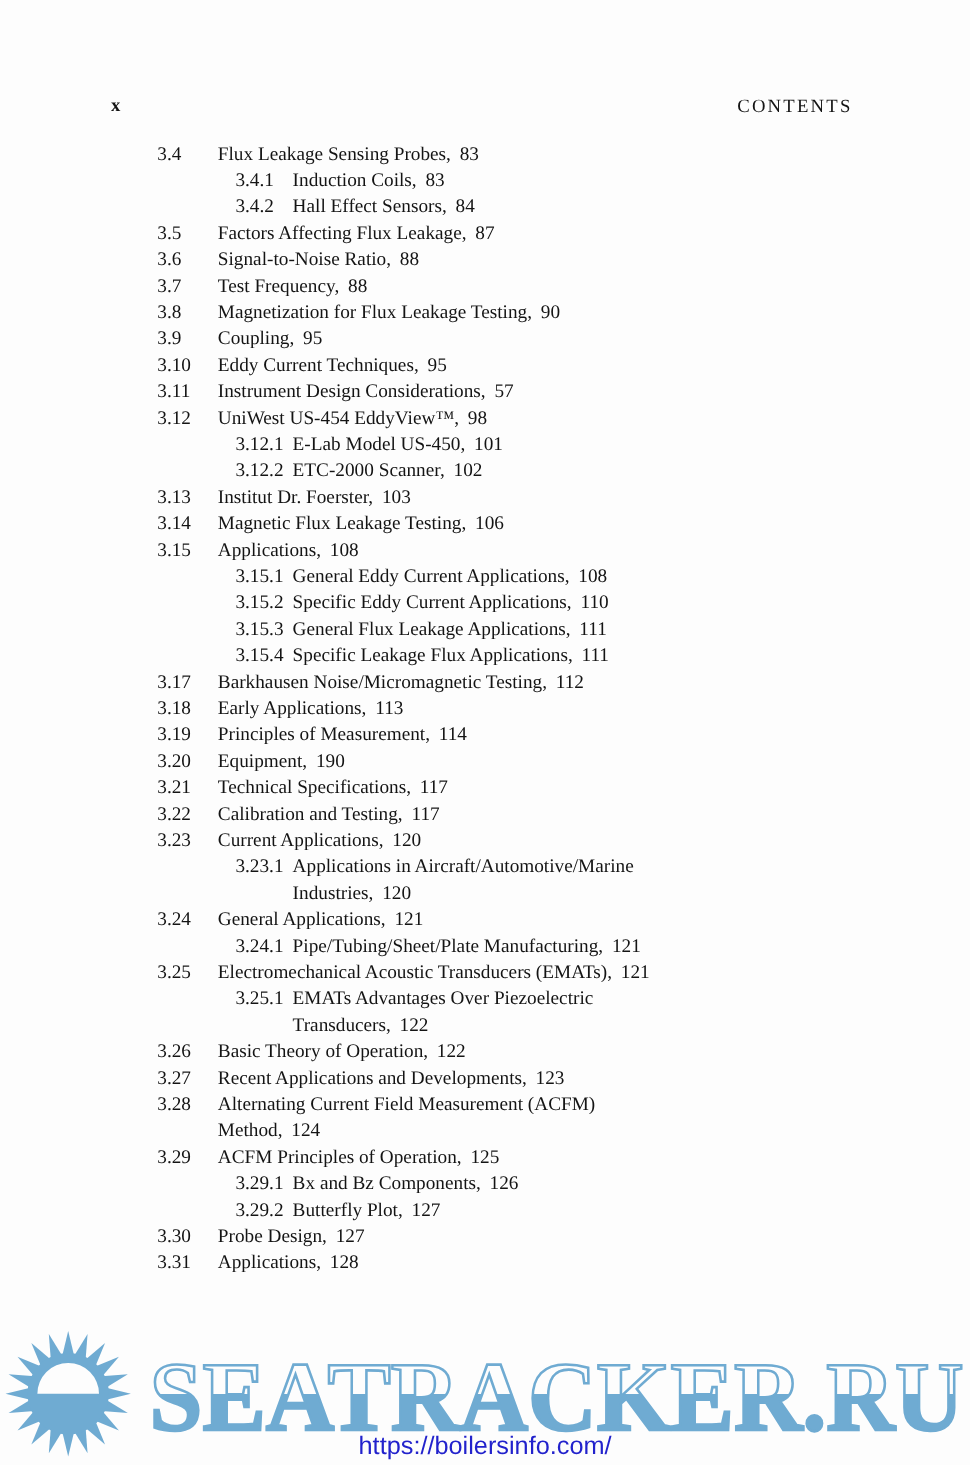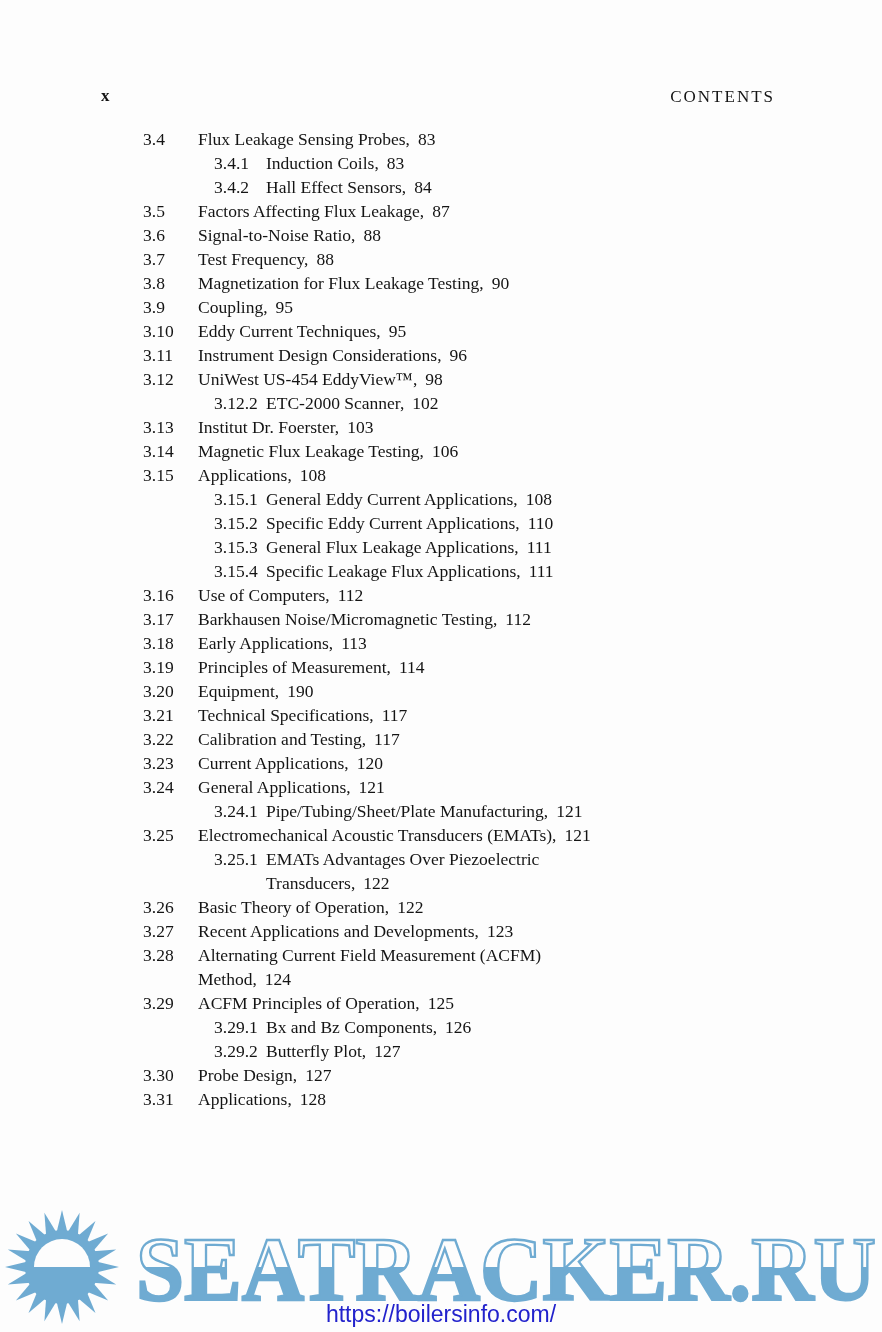--- a/index.html
+++ b/index.html
@@ -97,38 +97,40 @@
   <div class="toc">
       <div class="entry l1"><span class="num">3.4</span><span class="txt">Flux Leakage Sensing Probes,</span><span class="pg">83</span></div>
       <div class="entry l2"><span class="num">3.4.1</span><span class="txt">Induction Coils,</span><span class="pg">83</span></div>
       <div class="entry l2"><span class="num">3.4.2</span><span class="txt">Hall Effect Sensors,</span><span class="pg">84</span></div>
       <div class="entry l1"><span class="num">3.5</span><span class="txt">Factors Affecting Flux Leakage,</span><span class="pg">87</span></div>
       <div class="entry l1"><span class="num">3.6</span><span class="txt">Signal-to-Noise Ratio,</span><span class="pg">88</span></div>
       <div class="entry l1"><span class="num">3.7</span><span class="txt">Test Frequency,</span><span class="pg">88</span></div>
       <div class="entry l1"><span class="num">3.8</span><span class="txt">Magnetization for Flux Leakage Testing,</span><span class="pg">90</span></div>
       <div class="entry l1"><span class="num">3.9</span><span class="txt">Coupling,</span><span class="pg">95</span></div>
       <div class="entry l1"><span class="num">3.10</span><span class="txt">Eddy Current Techniques,</span><span class="pg">95</span></div>
-      <div class="entry l1"><span class="num">3.11</span><span class="txt">Instrument Design Considerations,</span><span class="pg">96</span></div>
+      <div class="entry l1"><span class="num">3.11</span><span class="txt">Instrument Design Considerations,</span><span class="pg">57</span></div>
       <div class="entry l1"><span class="num">3.12</span><span class="txt">UniWest US-454 EddyView™,</span><span class="pg">98</span></div>
+      <div class="entry l2"><span class="num">3.12.1</span><span class="txt">E-Lab Model US-450,</span><span class="pg">101</span></div>
       <div class="entry l2"><span class="num">3.12.2</span><span class="txt">ETC-2000 Scanner,</span><span class="pg">102</span></div>
       <div class="entry l1"><span class="num">3.13</span><span class="txt">Institut Dr. Foerster,</span><span class="pg">103</span></div>
       <div class="entry l1"><span class="num">3.14</span><span class="txt">Magnetic Flux Leakage Testing,</span><span class="pg">106</span></div>
       <div class="entry l1"><span class="num">3.15</span><span class="txt">Applications,</span><span class="pg">108</span></div>
       <div class="entry l2"><span class="num">3.15.1</span><span class="txt">General Eddy Current Applications,</span><span class="pg">108</span></div>
       <div class="entry l2"><span class="num">3.15.2</span><span class="txt">Specific Eddy Current Applications,</span><span class="pg">110</span></div>
       <div class="entry l2"><span class="num">3.15.3</span><span class="txt">General Flux Leakage Applications,</span><span class="pg">111</span></div>
       <div class="entry l2"><span class="num">3.15.4</span><span class="txt">Specific Leakage Flux Applications,</span><span class="pg">111</span></div>
-      <div class="entry l1"><span class="num">3.16</span><span class="txt">Use of Computers,</span><span class="pg">112</span></div>
       <div class="entry l1"><span class="num">3.17</span><span class="txt">Barkhausen Noise/Micromagnetic Testing,</span><span class="pg">112</span></div>
       <div class="entry l1"><span class="num">3.18</span><span class="txt">Early Applications,</span><span class="pg">113</span></div>
       <div class="entry l1"><span class="num">3.19</span><span class="txt">Principles of Measurement,</span><span class="pg">114</span></div>
       <div class="entry l1"><span class="num">3.20</span><span class="txt">Equipment,</span><span class="pg">190</span></div>
       <div class="entry l1"><span class="num">3.21</span><span class="txt">Technical Specifications,</span><span class="pg">117</span></div>
       <div class="entry l1"><span class="num">3.22</span><span class="txt">Calibration and Testing,</span><span class="pg">117</span></div>
       <div class="entry l1"><span class="num">3.23</span><span class="txt">Current Applications,</span><span class="pg">120</span></div>
+      <div class="entry l2"><span class="num">3.23.1</span><span class="txt">Applications in Aircraft/Automotive/Marine
+Industries,</span><span class="pg">120</span></div>
       <div class="entry l1"><span class="num">3.24</span><span class="txt">General Applications,</span><span class="pg">121</span></div>
       <div class="entry l2"><span class="num">3.24.1</span><span class="txt">Pipe/Tubing/Sheet/Plate Manufacturing,</span><span class="pg">121</span></div>
       <div class="entry l1"><span class="num">3.25</span><span class="txt">Electromechanical Acoustic Transducers (EMATs),</span><span class="pg">121</span></div>
       <div class="entry l2"><span class="num">3.25.1</span><span class="txt">EMATs Advantages Over Piezoelectric
 Transducers,</span><span class="pg">122</span></div>
       <div class="entry l1"><span class="num">3.26</span><span class="txt">Basic Theory of Operation,</span><span class="pg">122</span></div>
       <div class="entry l1"><span class="num">3.27</span><span class="txt">Recent Applications and Developments,</span><span class="pg">123</span></div>
       <div class="entry l1"><span class="num">3.28</span><span class="txt">Alternating Current Field Measurement (ACFM)
 Method,</span><span class="pg">124</span></div>
       <div class="entry l1"><span class="num">3.29</span><span class="txt">ACFM Principles of Operation,</span><span class="pg">125</span></div>

